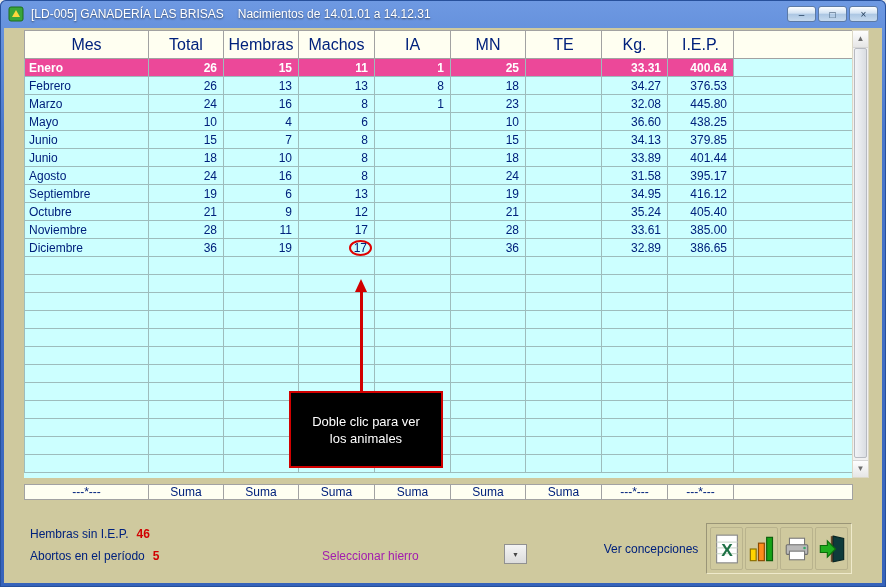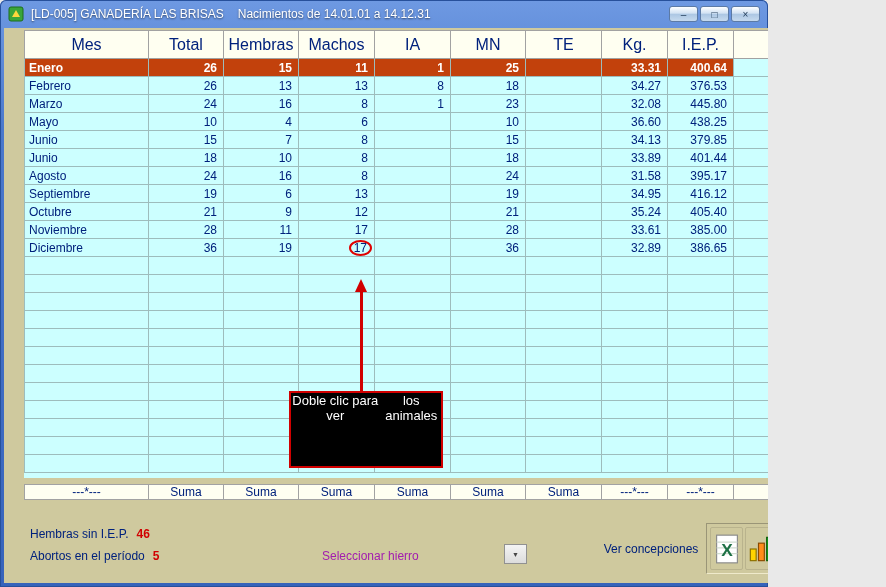--- a/index.html
+++ b/index.html
@@ -1,35 +1,35 @@
 <!DOCTYPE html>
 <html><head>
 <meta charset="utf-8">
 <style>
   html,body{margin:0;padding:0;}
   body{width:886px;height:587px;font-family:"Liberation Sans",sans-serif;background:#e9e9e9;}
 
-  .window{position:relative;width:768px;height:587px;background:linear-gradient(180deg,#6e99e2 0%,#4a78cc 22%,#3663bb 100%);border-radius:6px 6px 0 0;overflow:hidden;box-shadow:inset 0 0 0 1px #27509b;}
+  .window{position:relative;width:886px;height:587px;background:linear-gradient(180deg,#6e99e2 0%,#4a78cc 22%,#3663bb 100%);border-radius:6px 6px 0 0;overflow:hidden;box-shadow:inset 0 0 0 1px #27509b;}
 
   .titlebar{position:absolute;left:0;top:0;width:100%;height:28px;display:flex;align-items:center;padding:0 6px;box-sizing:border-box;}
   .app-icon{width:16px;height:16px;margin:0 7px 0 2px;flex:none;}
   .title-text{color:#fff;font-size:12px;white-space:nowrap;text-shadow:0 1px 2px rgba(0,0,0,.55);}
   .title-right{margin-left:14px;}
   .win-controls{margin-left:auto;display:flex;gap:2px;padding-right:2px;}
   .win-btn{width:29px;height:16px;border-radius:3px;border:1px solid #5c7aa5;background:linear-gradient(180deg,#fdfeff,#d2e2f3 45%,#abc6e3 50%,#c6daee);color:#243f5c;font-size:10px;line-height:13px;text-align:center;cursor:pointer;padding:0;font-family:inherit;}
 
   .client{position:absolute;left:4px;top:28px;width:878px;height:555px;background:#cfc99e;}
 
   .grid-wrap{position:absolute;left:20px;top:2px;width:828px;height:448px;background:#ccffff;overflow:hidden;}
   table.grid{border-collapse:collapse;table-layout:fixed;width:828px;}
   .grid th{height:27px;background:#fffff1;border:1px solid #a2a2a2;font-weight:normal;font-size:16px;color:#00217c;padding:0;overflow:hidden;white-space:nowrap;}
   .grid td{height:17px;border:1px solid #9dbcbc;font-size:12px;color:#00217c;padding:0 6px 0 4px;white-space:nowrap;overflow:hidden;background:#ccffff;}
   .grid td.c-left{text-align:left;}
   .grid td.c-right{text-align:right;}
-  tr.selected td{background:#c2410c;color:#fff;font-weight:bold;}
+  tr.selected td{background:#ec4899;color:#fff;font-weight:bold;}
   tr.selected td.c-fill{background:#ccffff;}
   .circled{display:inline-block;border:2px solid #e00000;border-radius:50%;padding:0 3px;line-height:12px;margin-right:-4px;}
 
   .vscroll{position:absolute;left:848px;top:2px;width:17px;height:448px;background:#f1f1f1;border:1px solid #dcd8c6;box-sizing:border-box;}
   .sb-btn{position:absolute;left:0;width:15px;height:16px;background:linear-gradient(180deg,#fefefe,#e6e6e6);color:#6d6d6d;font-size:8px;line-height:16px;text-align:center;cursor:pointer;}
   .sb-up{top:0;border-bottom:1px solid #d6d6d6;}
   .sb-down{bottom:0;border-top:1px solid #d6d6d6;}
   .sb-thumb{position:absolute;left:1px;top:17px;width:13px;height:410px;background:linear-gradient(90deg,#f2f4f7,#dadde2);border:1px solid #b7bac1;border-radius:2px;box-sizing:border-box;cursor:pointer;}
 
   .summary-wrap{position:absolute;left:20px;top:456px;width:828px;}
@@ -45,21 +45,21 @@
   .hierro-label{position:absolute;left:318px;top:521px;font-size:12px;color:#a21caf;}
   .combo{position:absolute;left:500px;top:516px;width:23px;height:20px;background:linear-gradient(180deg,#f4f4f4,#dcdcdc);border:1px solid #919191;box-sizing:border-box;display:flex;align-items:center;justify-content:center;cursor:pointer;}
   .combo .arr{font-size:7px;color:#454545;}
   .ver-btn{position:absolute;left:590px;top:506px;width:114px;height:30px;background:transparent;border:none;font-size:12px;color:#00217c;font-family:inherit;cursor:pointer;white-space:nowrap;}
 
   .icon-panel{position:absolute;left:702px;top:495px;width:146px;height:51px;box-sizing:border-box;border:1px solid;border-color:#9a9577 #efeacb #efeacb #9a9577;display:flex;gap:2px;padding:3px;}
   .tool-btn{flex:1;background:transparent;border:1px solid #b9b38d;border-radius:2px;display:flex;align-items:center;justify-content:center;cursor:pointer;padding:0;}
   .tool-btn svg{display:block;}
 
   .annot-svg{position:absolute;left:0;top:0;width:886px;height:587px;pointer-events:none;z-index:9;}
-  .callout{position:absolute;left:289px;top:391px;width:154px;height:77px;box-sizing:border-box;background:#000;border:2px solid #d10000;color:#fff;font-size:13px;text-align:center;display:flex;justify-content:center;gap:2px;pointer-events:none;z-index:10;}
+  .callout{position:absolute;left:289px;top:391px;width:154px;height:77px;box-sizing:border-box;background:#000;border:2px solid #d10000;color:#fff;font-size:13px;text-align:center;display:flex;flex-direction:column;justify-content:center;gap:2px;pointer-events:none;z-index:10;}
 </style>
 </head>
 <body>
 
 <div class="window">
 
   <div class="titlebar">
     <span class="app-icon">
       <svg width="16" height="16" viewBox="0 0 16 16">
         <rect x="1" y="1" width="14" height="14" rx="2" fill="#3aa53a" stroke="#1c6e1c"></rect>

